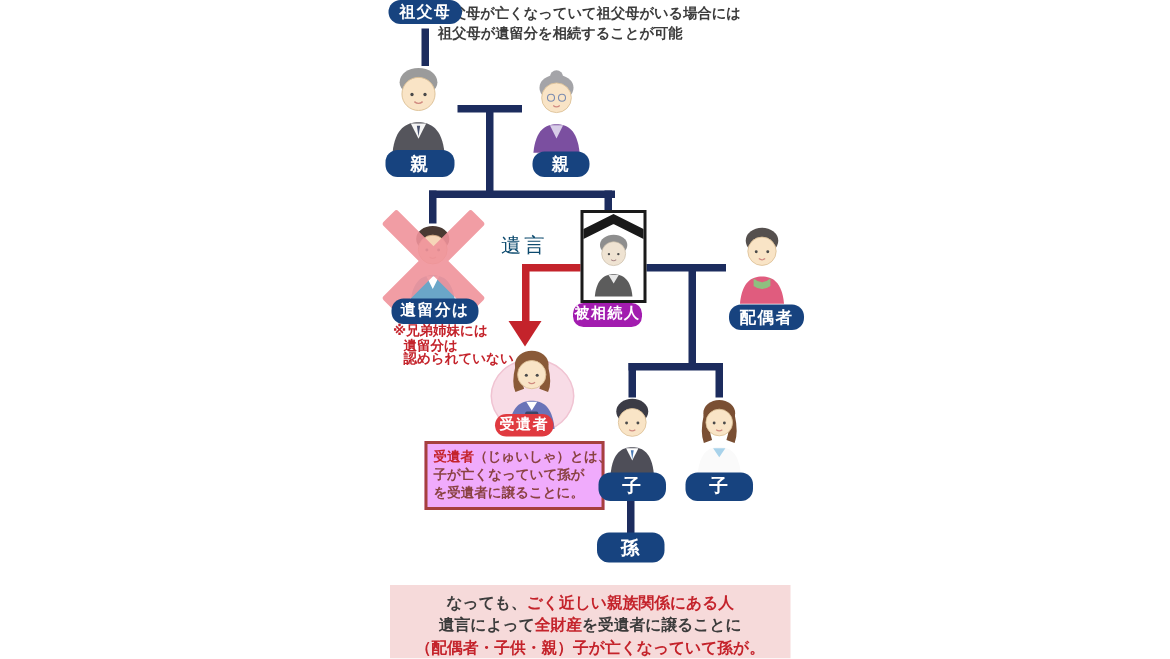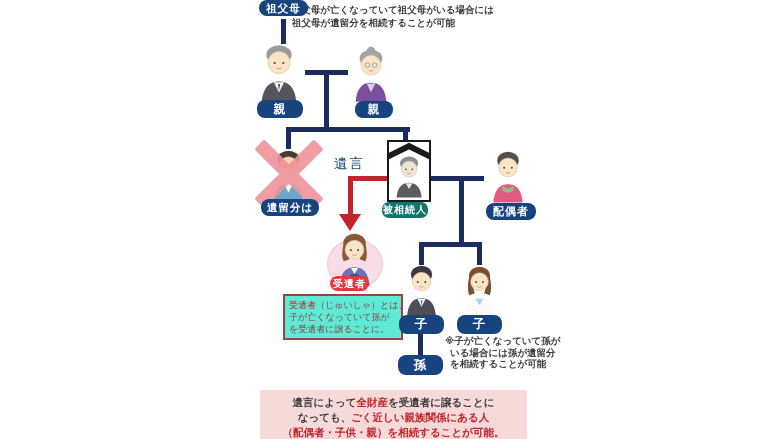--- a/index.html
+++ b/index.html
@@ -3,32 +3,32 @@
 <meta charset="utf-8">
 <style>
   html,body{margin:0;padding:0;background:#fff;}
   .canvas{position:relative;width:780px;height:439px;background:#ffffff;overflow:hidden;
           font-family:"DejaVu Sans",sans-serif;}
   .line{position:absolute;background:#1c2c5e;}
   .redline{position:absolute;background:#c4232b;}
   .pill{position:absolute;background:#17437f;color:#fff;font-weight:bold;
         display:flex;align-items:center;justify-content:center;border-radius:8px;
         letter-spacing:1px;line-height:1;}
-  .pill.black{background:#0f766e;border-radius:7px;}
+  .pill.black{background:#a21caf;border-radius:7px;}
   .pill.red{background:#e03a40;border-radius:8px;}
   .note{position:absolute;font-weight:bold;color:#3c3c3c;}
   .note div{white-space:nowrap;}
   .rednote{color:#c4232b;}
   .fig{position:absolute;}
   .fig svg{width:100%;height:100%;display:block;}
   .will-text{position:absolute;color:#0c4a6e;font-weight:normal;letter-spacing:2px;}
   .arrow-head{position:absolute;width:0;height:0;border-left:11px solid transparent;
               border-right:11px solid transparent;border-top:17px solid #c4232b;}
   .legatee-circle{position:absolute;background:#f8dce6;border:1px solid #f0c3d2;border-radius:50%;}
-  .info-box{position:absolute;background:#5eead4;border:2px solid #a6403e;font-weight:normal;
+  .info-box{position:absolute;background:#f0abfc;border:2px solid #a6403e;font-weight:bold;
             color:#8a4242;padding:3px 4px;}
   .info-box div{white-space:nowrap;font-size:9px;line-height:12px;}
   .info-box .term{color:#c4232b;}
   .photo{position:absolute;background:#fff;border:2px solid #1a1a1a;}
   .summary{position:absolute;background:#f6dada;text-align:center;font-weight:bold;
            color:#3c3c3c;font-size:10.5px;line-height:15px;}
   .summary .red{color:#c4232b;}
 </style>
 </head>
 <body>
@@ -100,20 +100,25 @@
   </div>
   <div class="fig" style="left:252px;top:139px;width:74px;height:70px">
     <svg viewBox="0 0 74 70">
         <g fill="#f0939b" opacity="0.9">
       <rect x="-5" y="28" width="84" height="14" rx="2" transform="rotate(45 37 35)"></rect>
       <rect x="-5" y="28" width="84" height="14" rx="2" transform="rotate(-45 37 35)"></rect>
         </g>
       </svg>
   </div>
   <div class="pill" style="left:261px;top:199px;width:58px;height:17px;font-size:10.5px">遺留分は</div>
+  <div class="note rednote" style="left:262px;top:217px;font-size:9px;line-height:9.5px">
+    <div>※兄弟姉妹には</div>
+    <div style="margin-left:7px">遺留分は</div>
+    <div style="margin-left:7px">認められていない</div>
+  </div>
 
   <div class="photo" style="left:387px;top:140px;width:40px;height:58px">
     <svg viewBox="0 0 40 58" style="width:100%;height:100%;display:block">
       <g transform="translate(3,10) scale(0.57)">
         <ellipse cx="30" cy="20" rx="16" ry="12" fill="#8e8e8e"></ellipse>
         <circle cx="30" cy="30" r="14" fill="#efe3d2" stroke="#c9bca8" stroke-width="0.8"></circle>
         <circle cx="24.5" cy="30.5" r="1.4" fill="#4a4a4a"></circle>
           <circle cx="35.5" cy="30.5" r="1.4" fill="#4a4a4a"></circle>
         <path d="M27 37 q3 2.5 6 0" stroke="#a88" stroke-width="1.2" fill="none"></path>
         <path d="M8 80 C10 59 20 54 30 54 C40 54 50 59 52 80 Z" fill="#5c5c5c"></path>
@@ -181,25 +186,20 @@
         <circle cx="35" cy="30.5" r="1.4" fill="#4a4a4a"></circle>
       <path d="M27 37 q3 2.5 6 0" stroke="#d08a80" stroke-width="1.2" fill="none"></path>
       <path d="M9 80 C11 59 20 54 30 54 C40 54 49 59 51 80 Z" fill="#fafafa"></path>
       <path d="M24 55 L30 64 L36 55 Z" fill="#a8d2ea"></path>
       </svg>
   </div>
   <div class="pill" style="left:399px;top:315px;width:45px;height:19px;font-size:12.5px">子</div>
   <div class="pill" style="left:457px;top:315px;width:45px;height:19px;font-size:12.5px">子</div>
 
   <div class="pill" style="left:398px;top:355px;width:45px;height:20px;font-size:12.5px">孫</div>
-  <div class="note" style="left:445px;top:335px;font-size:9.5px;line-height:11.5px">
-    <div>※子が亡くなっていて孫が</div>
-    <div style="margin-left:5px">いる場合には孫が遺留分</div>
-    <div style="margin-left:5px">を相続することが可能</div>
-  </div>
 
   <div class="summary" style="left:260px;top:390px;width:267px;height:49px;padding-top:5px">
+    <div><span>なっても、</span><span class="red">ごく近しい親族関係にある人</span></div>
     <div><span>遺言によって</span><span class="red">全財産</span><span>を受遺者に譲ることに</span></div>
-    <div><span>なっても、</span><span class="red">ごく近しい親族関係にある人</span></div>
-    <div class="red">（配偶者・子供・親）を相続することが可能。</div>
+    <div class="red">（配偶者・子供・親）子が亡くなっていて孫が。</div>
   </div>
 
 </div>
 
 </body></html>

